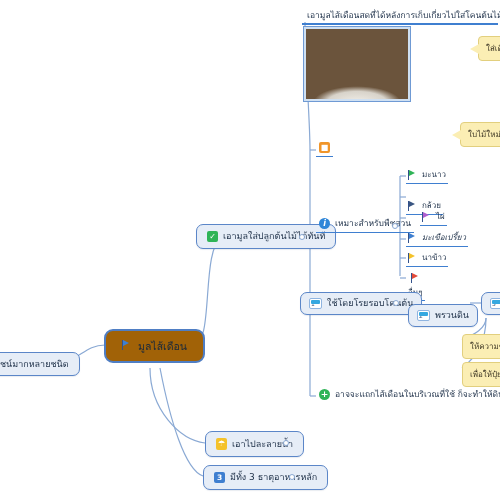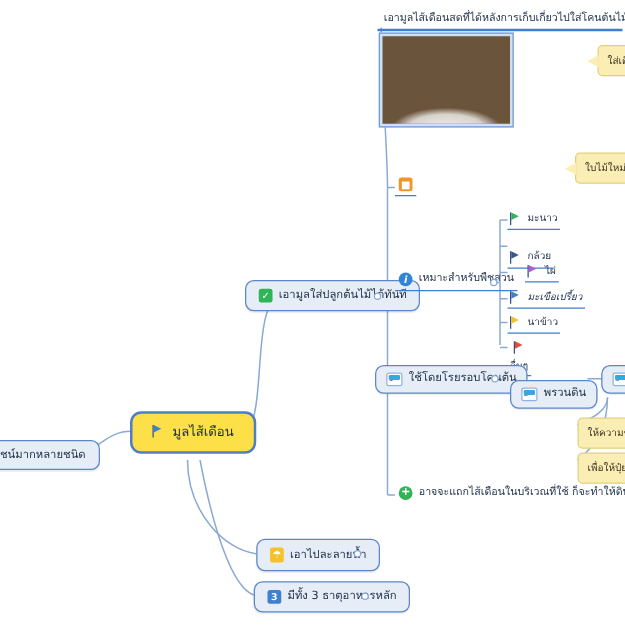--- a/index.html
+++ b/index.html
@@ -22,21 +22,21 @@
   .boxnode{
     background:#e6edf7;
     border:1.6px solid #5b86c8;
     border-radius:7px;
     padding:6px 10px;
     font-size:9px;
     color:#20324a;
     box-shadow:0 1px 1px rgba(40,70,120,.10);
   }
   .central{
-    background:#fde047;
+    background:#a16207;
     border:2px solid #4f7ec4;
     border-radius:9px;
     padding:9px 16px;
     font-size:10.5px;
     color:#17283d;
   }
   .plainnode{
     font-size:8.5px;
     color:#22344c;
     padding:2px 3px 3px 3px;

